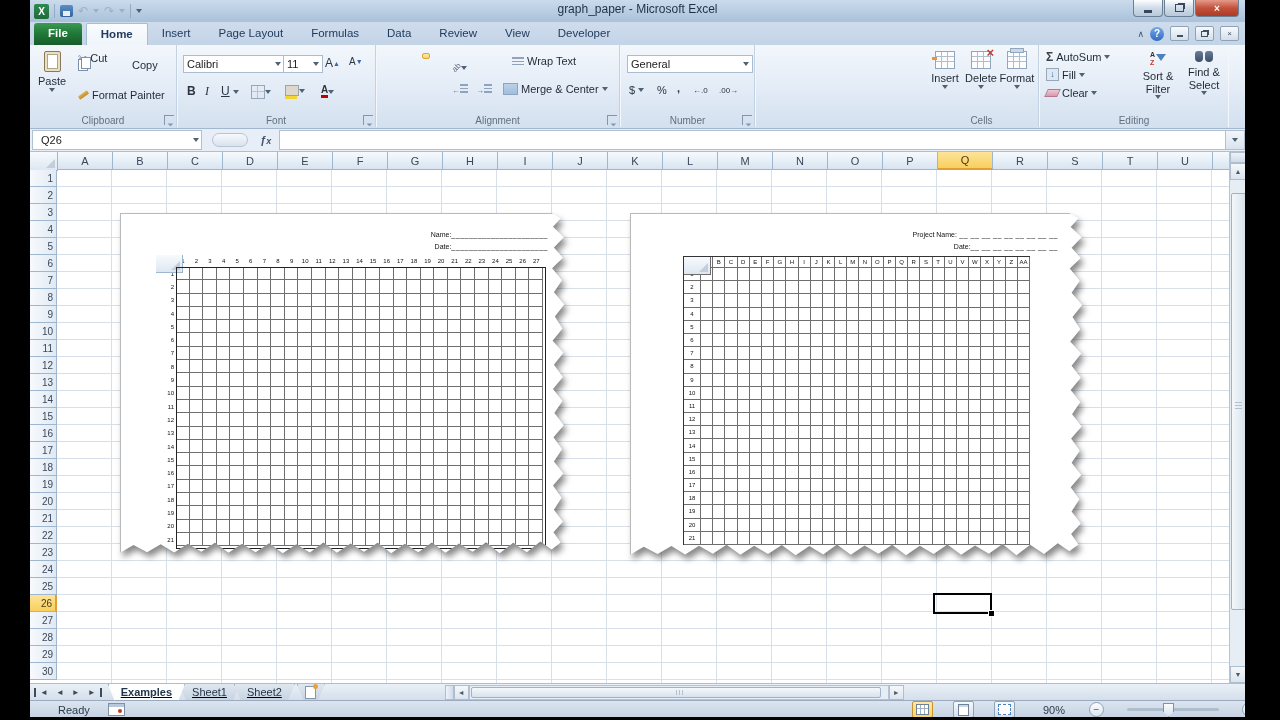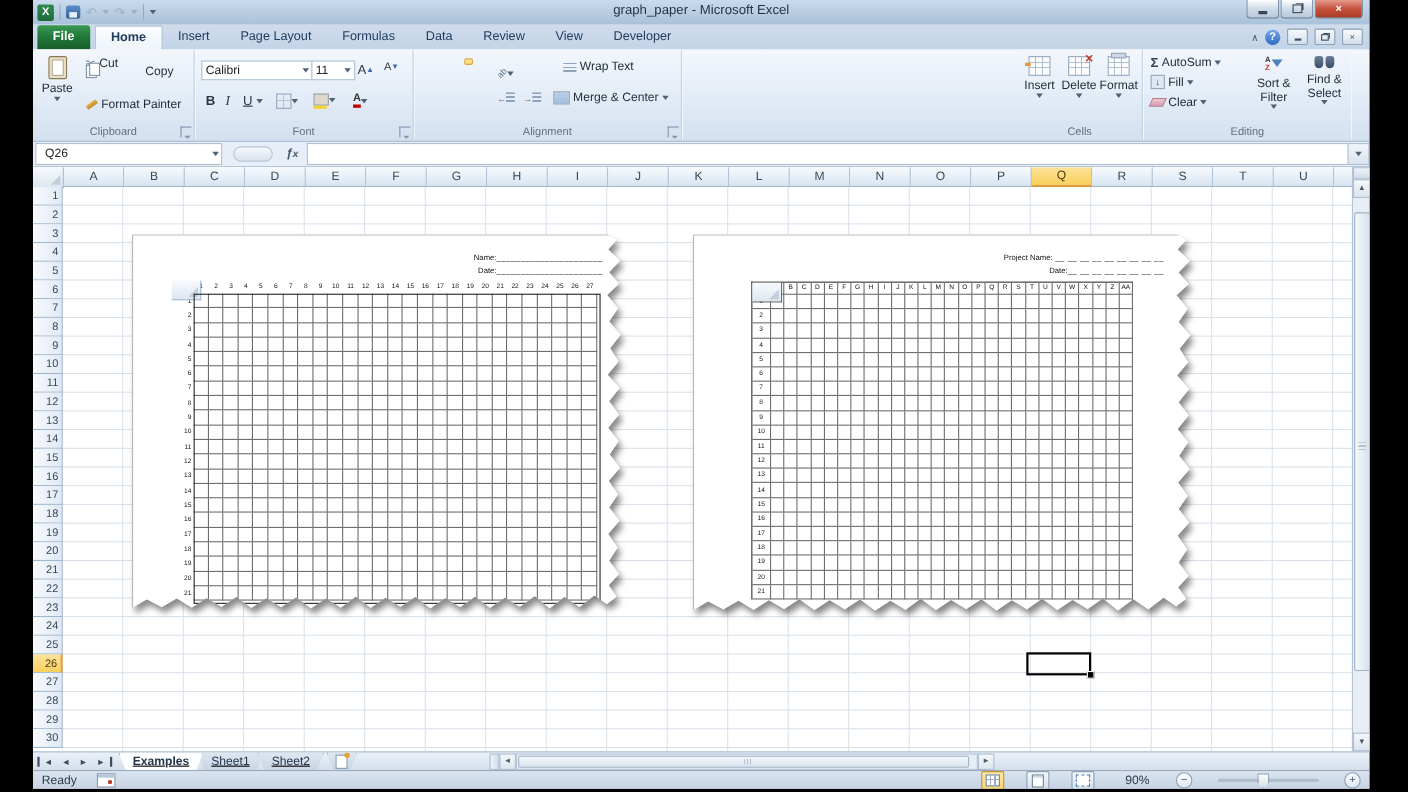--- a/index.html
+++ b/index.html
@@ -179,21 +179,21 @@
   .i-newsheet:after{content:"";position:absolute;right:-3px;top:-3px;width:5px;height:5px;border-radius:50%;background:#e8a23a;}
   #hsplit{width:7px;height:13px;background:linear-gradient(to right,#eef3f9,#cfdbe9);border:1px solid #aebecf;margin-left:120px;}
   #hleft{width:13px;height:13px;}
   #htrack{position:relative;width:418px;height:13px;background:#e6edf5;border:1px solid #b4c4d6;}
   #hthumb{position:absolute;left:1px;top:1px;width:408px;height:9px;background:linear-gradient(#f4f8fb,#d8e2ec);border:1px solid #9fb2c6;border-radius:2px;}
   #hthumb:after{content:"";position:absolute;top:2px;left:50%;width:7px;height:5px;
     background:repeating-linear-gradient(to right,#b3c2d2 0 1px,transparent 1px 3px);}
   #hright{width:13px;height:13px;}
 
   
-  #statusbar{position:absolute;left:0;top:700px;width:100%;height:17px;background:linear-gradient(#dbe4f0,#c5d2e2);border-top:1px solid #9aabbf;display:flex;align-items:center;font-size:11px;color:#2c3b4c;}
+  #statusbar{position:absolute;left:0;top:700px;width:100%;height:17px;background:linear-gradient(#dbe4f0,#c5d2e2);border-top:1px solid #9aabbf;display:flex;align-items:center;font-size:11px;color:#2c3b4c;padding-left:20px;}
   #ready{padding-left:8px;width:50px;}
   .i-macro{width:15px;height:11px;background:#fff;border:1px solid #7d92aa;position:relative;}
   .i-macro:before{content:"";position:absolute;left:0;top:0;right:0;height:3px;background:#b7c8da;}
   .i-macro:after{content:"";position:absolute;right:2px;bottom:2px;width:4px;height:4px;border-radius:50%;background:#c03a2a;}
   #sb-right{position:absolute;right:8px;display:flex;align-items:center;gap:20px;}
   .vbtn{width:19px;height:15px;border:1px solid #8fa2b6;border-radius:2px;background:linear-gradient(#f7fafc,#d4dfeb);display:flex;align-items:center;justify-content:center;}
   .vbtn.on{background:linear-gradient(#fde9a8,#fbd46a);border-color:#c8922e;}
   .i-vnorm{width:11px;height:9px;border:1px solid #6f8196;background:
     linear-gradient(to right,transparent 3px,#9fb0c2 3px,#9fb0c2 4px,transparent 4px 7px,#9fb0c2 7px,#9fb0c2 8px,transparent 8px),
     linear-gradient(to bottom,transparent 3px,#9fb0c2 3px,#9fb0c2 4px,transparent 4px),#fff;}
@@ -338,20 +338,40 @@
       <span class="albtn" style="position:absolute;left:96px;top:36px;font-size:8px;color:#5b6b7d;">→<span class="i-al" style="display:inline-block;width:8px;"></span></span>
       <div class="rbtn" style="position:absolute;left:127px;top:38px;">
         <span class="i-merge"></span>
           <span>Merge &amp; Center</span>
           <span class="tri"></span>
       </div>
       <div class="glabel">Alignment</div>
       <div class="launcher"></div>
     </div>
 
+    <div class="group" style="left:591px;width:133px;">
+      <div class="combo" style="position:absolute;left:6px;top:10px;width:118px;">
+        <span>General</span>
+          <span class="tri"></span>
+      </div>
+      <div class="rbtn" style="position:absolute;left:8px;top:39px;">
+        <span class="numglyph">$</span>
+          <span class="tri"></span>
+      </div>
+      <div class="rbtn" style="position:absolute;left:36px;top:39px;">
+        <span class="numglyph">%</span>
+      </div>
+      <div class="rbtn" style="position:absolute;left:56px;top:37px;font-weight:bold;">
+        <span class="numglyph">,</span>
+      </div>
+      <div class="rbtn decbtn" style="position:absolute;left:72px;top:41px;">←.0</div>
+      <div class="rbtn decbtn" style="position:absolute;left:98px;top:41px;">.00→</div>
+      <div class="glabel">Number</div>
+      <div class="launcher"></div>
+    </div>
 
 
     <div class="group" style="left:895px;width:113px;">
       <div class="bigbtn" style="left:2px;top:2px;width:36px;">
         <span class="i-grid ins"></span>
         <span class="cap">Insert</span>
           <span class="tri"></span>
       </div>
       <div class="bigbtn" style="left:38px;top:2px;width:36px;">
         <span class="i-grid del"></span>

